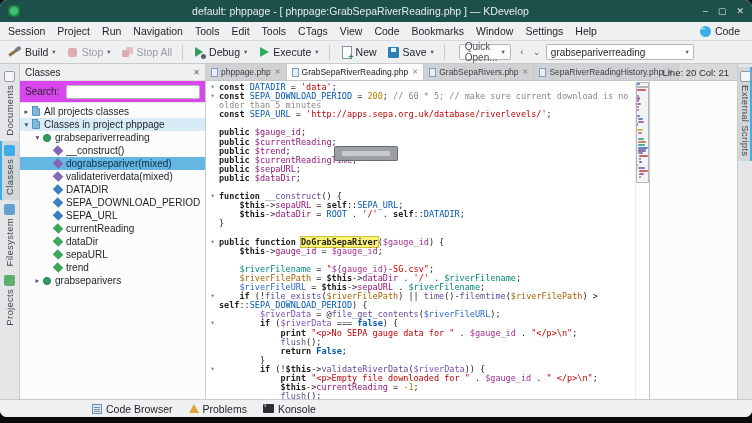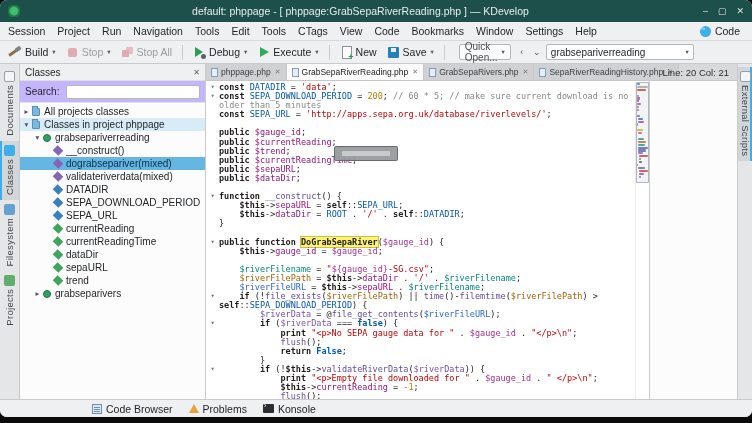--- a/index.html
+++ b/index.html
@@ -79,21 +79,21 @@
   .vi-classes{background:#3daee9;}
   .vi-filesystem{background:#64a0d0;}
   .vi-projects{background:#5fae6e;}
   .vi-external-scripts{background:#f4f5f6;border:1px solid #95a0a6;}
   
   .classes-panel{width:186px;flex:0 0 186px;background:#fcfcfc;border-right:1px solid #c8cacc;
     display:flex;flex-direction:column;font-size:10px;color:#232629;}
   .panel-header{height:17px;flex:0 0 17px;display:flex;align-items:center;padding:0 5px;
     background:#eff0f1;border-bottom:1px solid #dcdee0;}
   .panel-close{margin-left:auto;color:#5a5f63;font-size:8px;}
-  .search-row{display:flex;align-items:center;gap:7px;padding:3px 5px;background:#c4b5fd;
+  .search-row{display:flex;align-items:center;gap:7px;padding:3px 5px;background:#d946ef;
     border-bottom:1px solid #e2e4e6;flex:0 0 22px;}
   .search-row input{flex:1;height:14px;background:#fff;border:1px solid #b4b8bb;border-radius:2px;
     outline:none;font-size:9px;padding:0 3px;min-width:0;}
   .tree{flex:1;overflow:hidden;padding-top:2px;background:#fcfcfc;}
   .tree-row{display:flex;align-items:center;height:13px;white-space:nowrap;}
   .tree-row.current{background:#d8ecf8;}
   .tree-row.selected{background:#66b6e3;color:#0a2e44;}
   .expander{width:9px;flex:0 0 9px;font-size:7.5px;color:#50565a;text-align:center;}
   .tree-row.selected .expander{color:#0a2e44;}
   .ti{width:8px;height:8px;flex:0 0 8px;margin:0 4px 0 1px;}
@@ -327,25 +327,20 @@
           </div>
           <div class="tree-row" style="padding-left: 24px;">
             <span class="expander"></span>
             <span class="ti const"></span>
             <span>SEPA_URL</span>
           </div>
           <div class="tree-row" style="padding-left: 24px;">
             <span class="expander"></span>
             <span class="ti field"></span>
             <span>currentReading</span>
-          </div>
-          <div class="tree-row" style="padding-left: 24px;">
-            <span class="expander"></span>
-            <span class="ti field"></span>
-            <span>currentReadingTime</span>
           </div>
           <div class="tree-row" style="padding-left: 24px;">
             <span class="expander"></span>
             <span class="ti field"></span>
             <span>dataDir</span>
           </div>
           <div class="tree-row" style="padding-left: 24px;">
             <span class="expander"></span>
             <span class="ti field"></span>
             <span>sepaURL</span>

